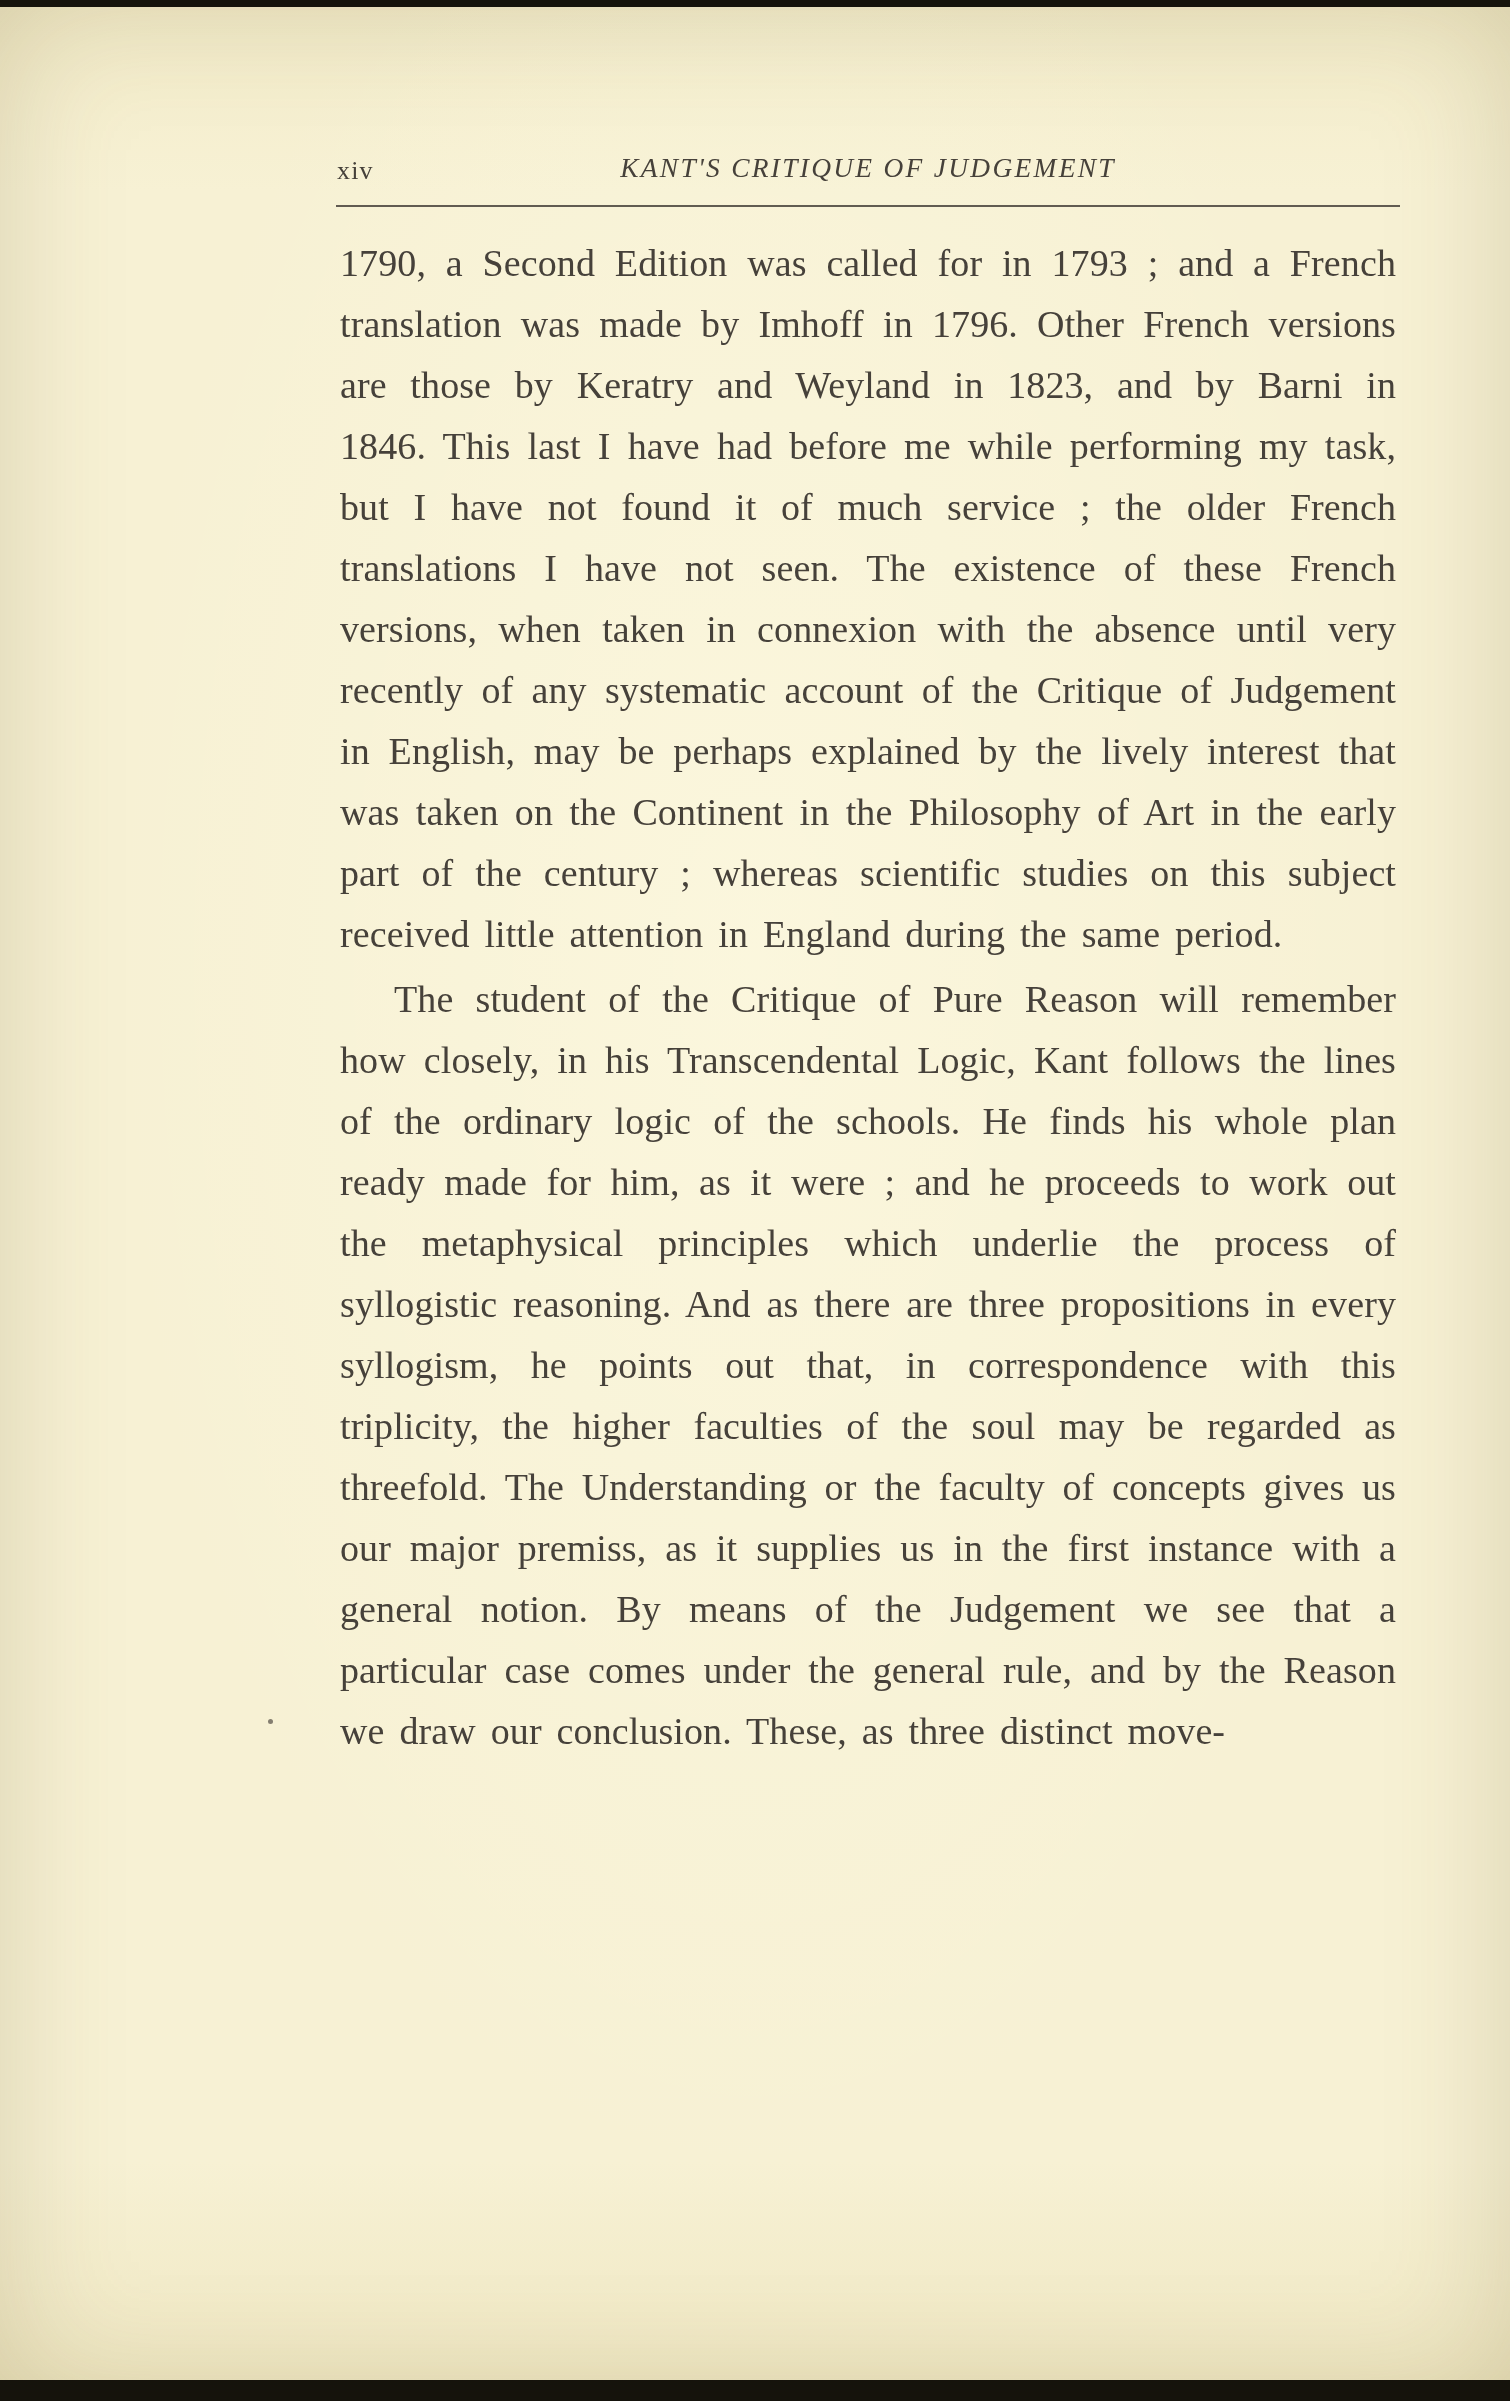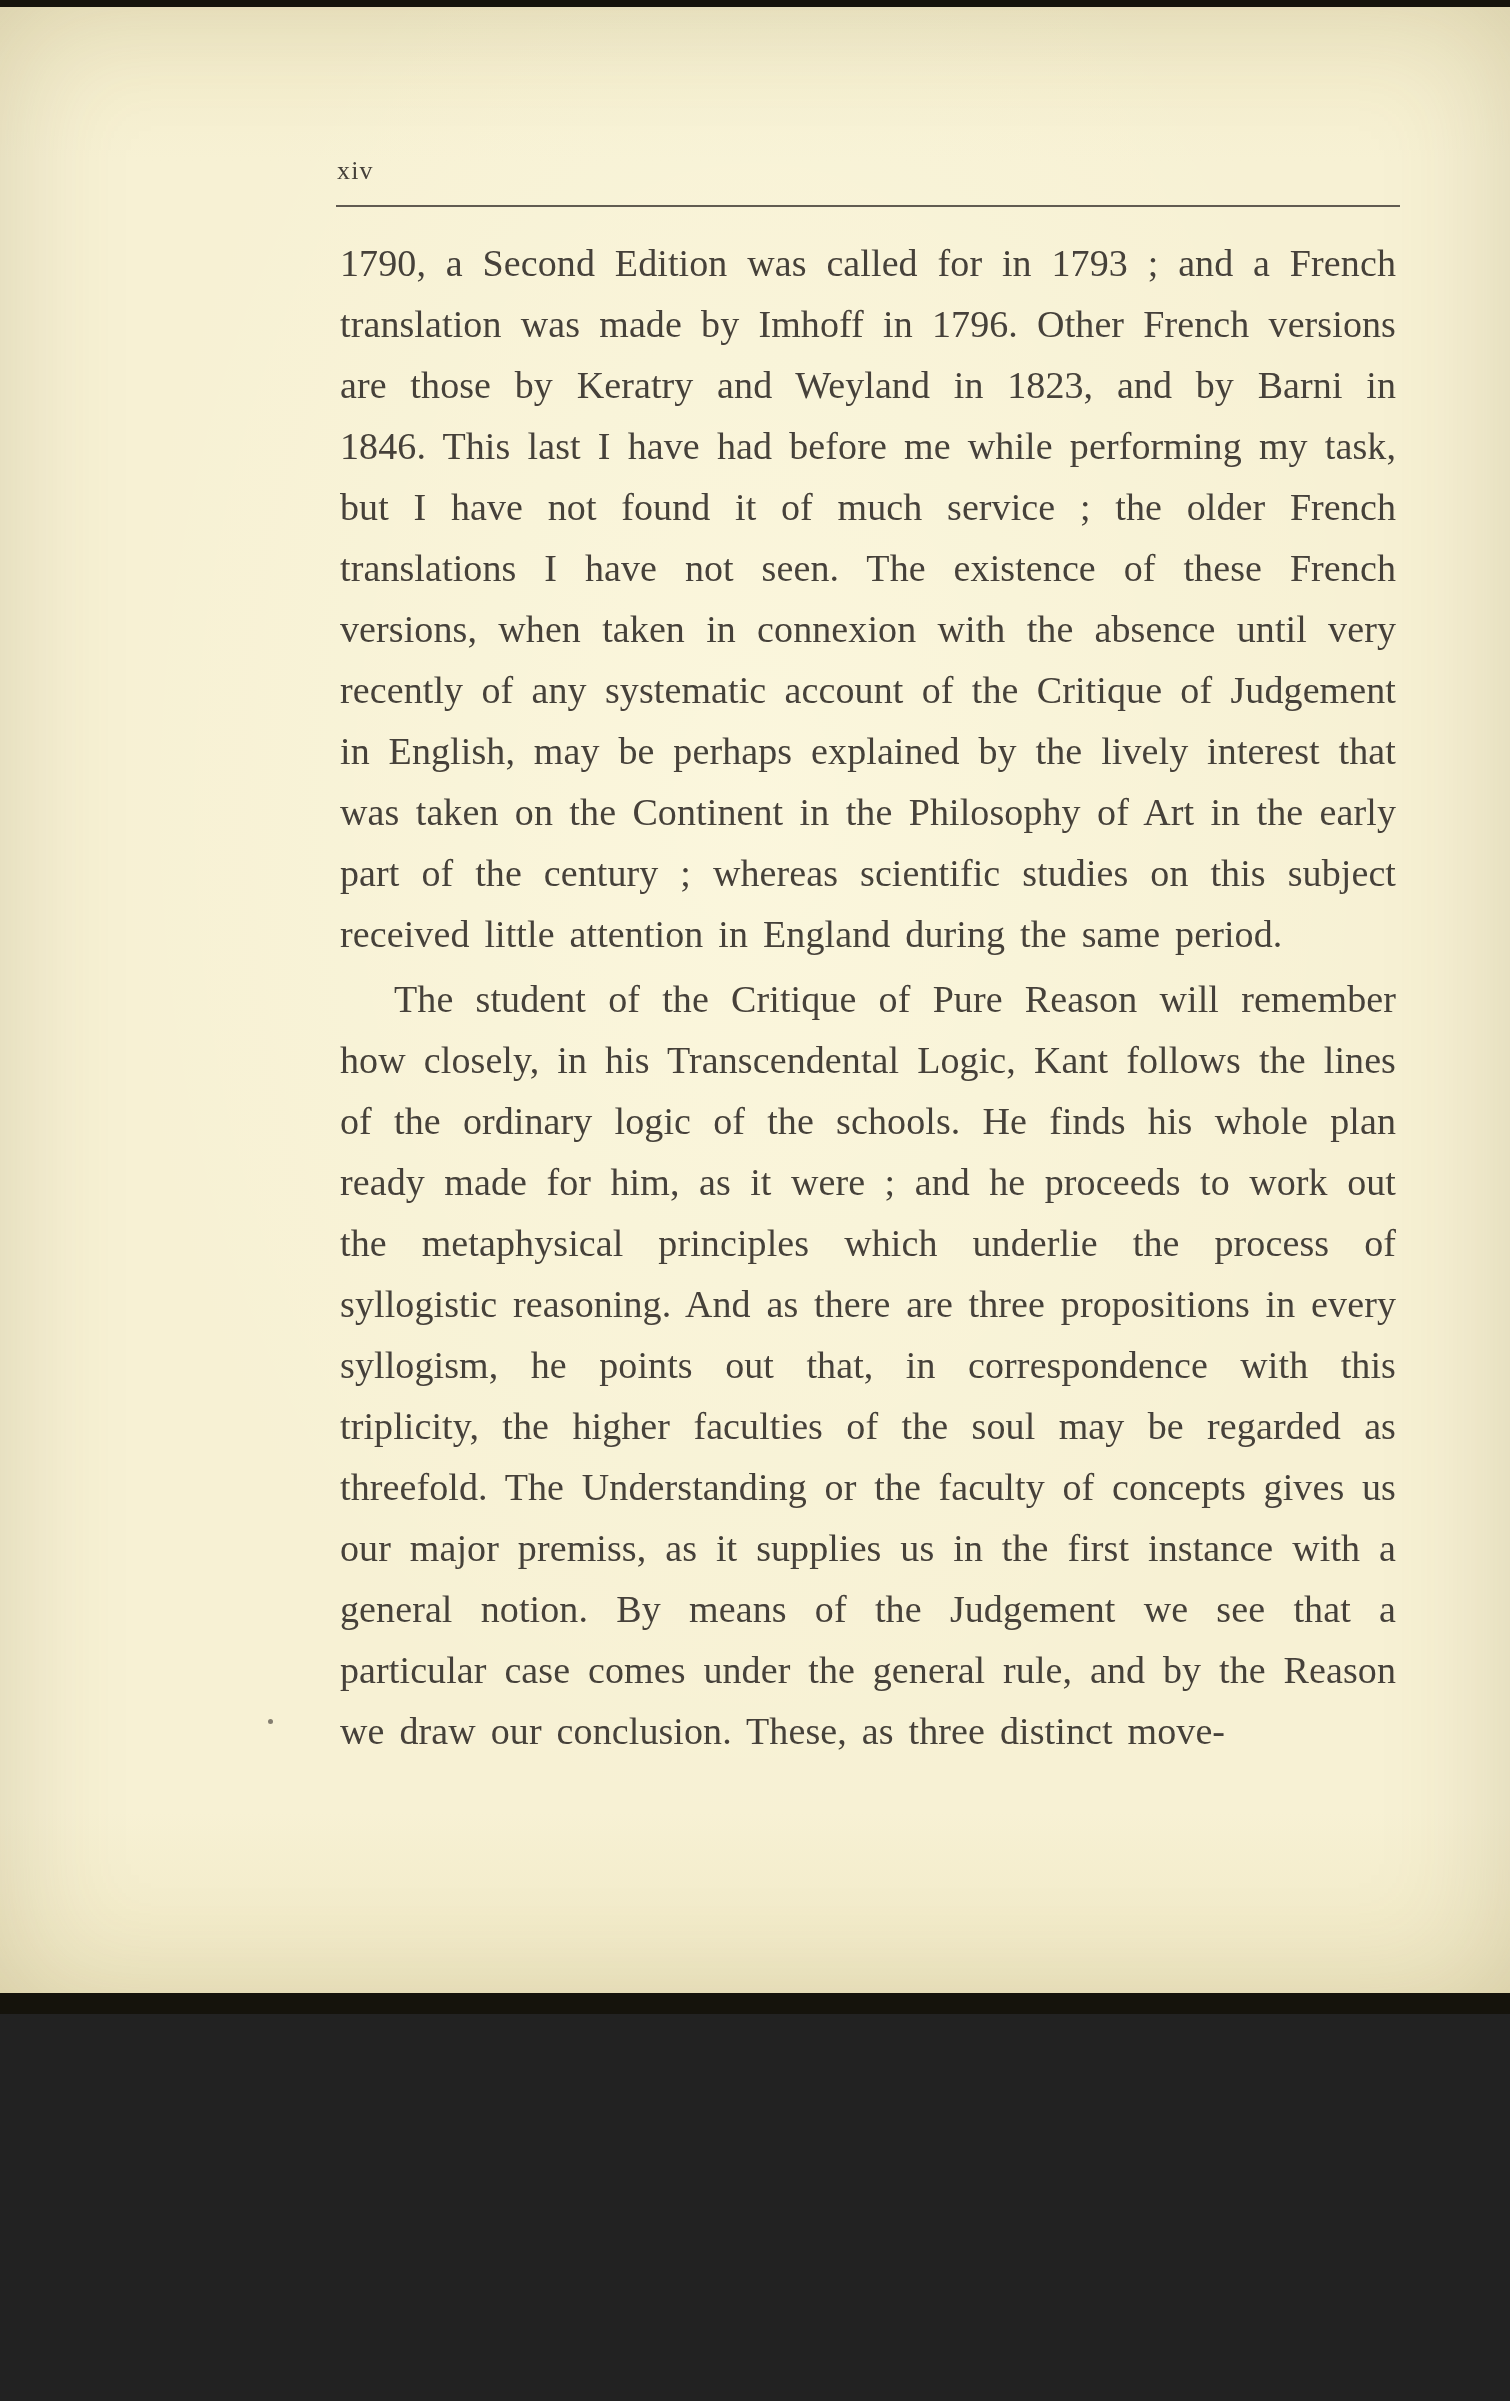--- a/index.html
+++ b/index.html
@@ -3,21 +3,21 @@
 <meta charset="utf-8">
 <style>
   html, body {
     margin: 0;
     padding: 0;
     background: #222;
   }
   .page {
     position: relative;
     width: 1510px;
-    height: 2014px;
+    height: 2401px;
     background:
       radial-gradient(ellipse at 50% 40%, rgba(255,252,230,0.5) 0%, rgba(0,0,0,0) 60%),
       linear-gradient(180deg, #f3ecca 0%, var(--paper, #f7f1d4) 8%, var(--paper, #f7f1d4) 90%, #efe7c2 100%);
     box-shadow: inset 0 0 126px rgba(110, 92, 42, 0.22);
     overflow: hidden;
     font-family: "Liberation Serif", "DejaVu Serif", serif;
     color: var(--ink, #46413a);
   }
   .scan-edge {
     position: absolute;
@@ -91,20 +91,21 @@
 <body>
 
 <div class="page">
 
   <div class="scan-edge top"></div>
 
   <div class="content">
 
     <div class="running-header">
       <span class="page-num">xiv</span>
+      <span class="header-title">KANT'S CRITIQUE OF JUDGEMENT</span>
     </div>
 
     <hr class="header-rule">
 
     <div class="body-text">
       <p class="para">1790, a Second Edition was called for in 1793 ; and a French translation was made by Imhoff in 1796. Other French versions are those by Keratry and Weyland in 1823, and by Barni in 1846. This last I have had before me while performing my task, but I have not found it of much service ; the older French translations I have not seen. The existence of these French versions, when taken in connexion with the absence until very recently of any systematic account of the Critique of Judgement in English, may be perhaps explained by the lively interest that was taken on the Continent in the Philosophy of Art in the early part of the century ; whereas scientific studies on this subject received little attention in England during the same period.</p>
       <p class="para indented">The student of the Critique of Pure Reason will remember how closely, in his Transcendental Logic, Kant follows the lines of the ordinary logic of the schools. He finds his whole plan ready made for him, as it were ; and he proceeds to work out the metaphysical principles which underlie the process of syllogistic reasoning. And as there are three propositions in every syllogism, he points out that, in correspondence with this triplicity, the higher faculties of the soul may be regarded as threefold. The Understanding or the faculty of concepts gives us our major premiss, as it supplies us in the first instance with a general notion. By means of the Judgement we see that a particular case comes under the general rule, and by the Reason we draw our conclusion. These, as three distinct move-</p>
     </div>
 
   </div>

